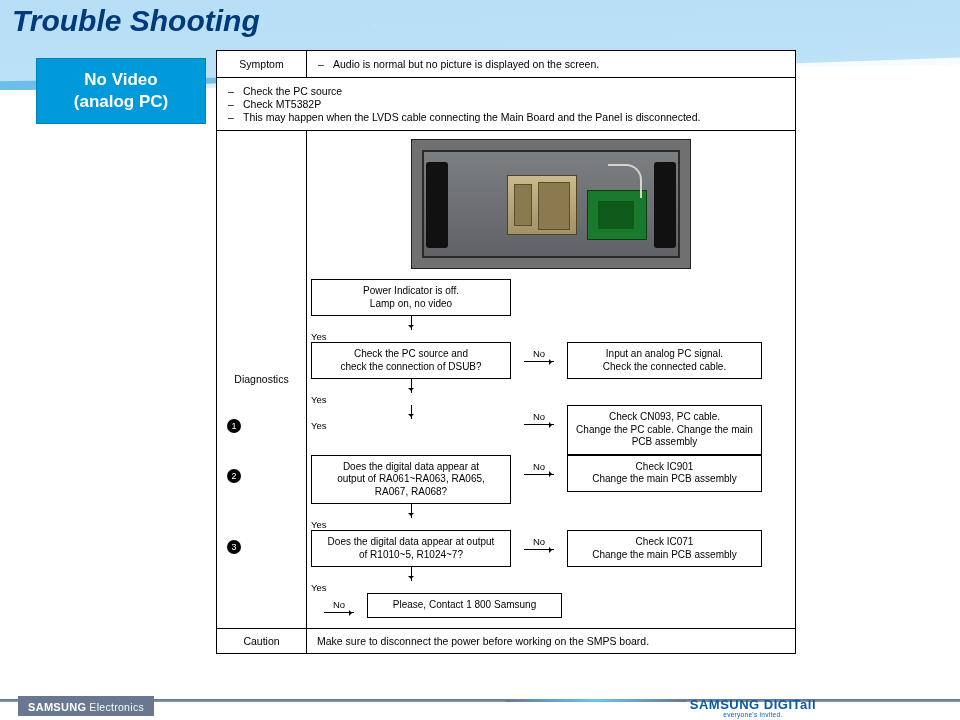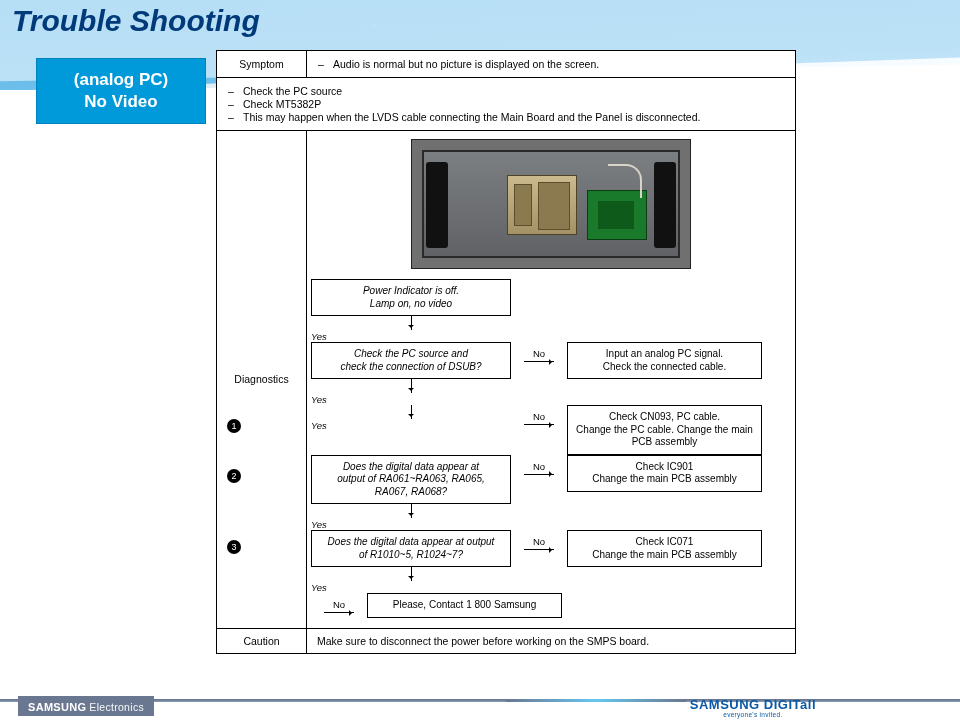--- a/index.html
+++ b/index.html
@@ -53,21 +53,21 @@
   .photo .psu::before{left:6px;top:8px;width:16px;height:40px}
   .photo .psu::after{left:30px;top:6px;width:30px;height:46px}
   .photo .main { position:absolute; left:175px; top:50px; width:60px; height:50px; background:#1a7a2b; border:1px solid #0c3d15;}
   .photo .main::before{content:"";position:absolute;left:10px;top:10px;width:36px;height:28px;background:#0d5a1b}
   .photo .spkL{position:absolute;left:14px;top:22px;width:22px;height:86px;background:#111;border-radius:3px}
   .photo .spkR{position:absolute;right:14px;top:22px;width:22px;height:86px;background:#111;border-radius:3px}
   .photo .cable{position:absolute;right:48px;top:24px;width:34px;height:34px;border:2px solid #d8d4c8;border-left:none;border-bottom:none;border-radius:0 16px 0 0}
 
   .flow { position:relative; width:100%; }
   .step { position:relative; display:flex; align-items:flex-start; }
-  .col-main { width: 200px; font-style: italic; }
+  .col-main { width: 200px; }
   .col-arrow { width: 56px; display:flex; flex-direction:column; align-items:center; }
   .col-side { flex:1; }
   .box {
     border:1px solid #000; padding:5px 6px; text-align:center; background:#fff;
     font-size:10px; line-height:1.25;
   }
   .box.main { width: 200px; }
   .box.side { width: 195px; }
   .varr { width:0; height:14px; border-left:1.4px solid #000; margin:0 auto; position:relative;}
   .varr::after{content:"";position:absolute;left:-3.2px;bottom:-1px;border:3.2px solid transparent;border-top-color:#000}
@@ -110,22 +110,22 @@
     <div class="sw3"></div>
   <span class="star a">✦</span>
     <span class="star b">✧</span>
     <span class="star c">✦</span>
     <span class="star d">✧</span>
 </div>
 
 <div class="title">Trouble Shooting</div>
 
 <div class="badge">
+  <div>No Video</div>
   <div>(analog PC)</div>
-  <div>No Video</div>
 </div>
 
 <div class="sheet">
 
   <div class="row">
     <div class="lcell">Symptom</div>
     <div class="rcell">
       <div class="dash">
           <span class="d">–</span>
           <span>Audio is normal but no picture is displayed on the screen.</span>

